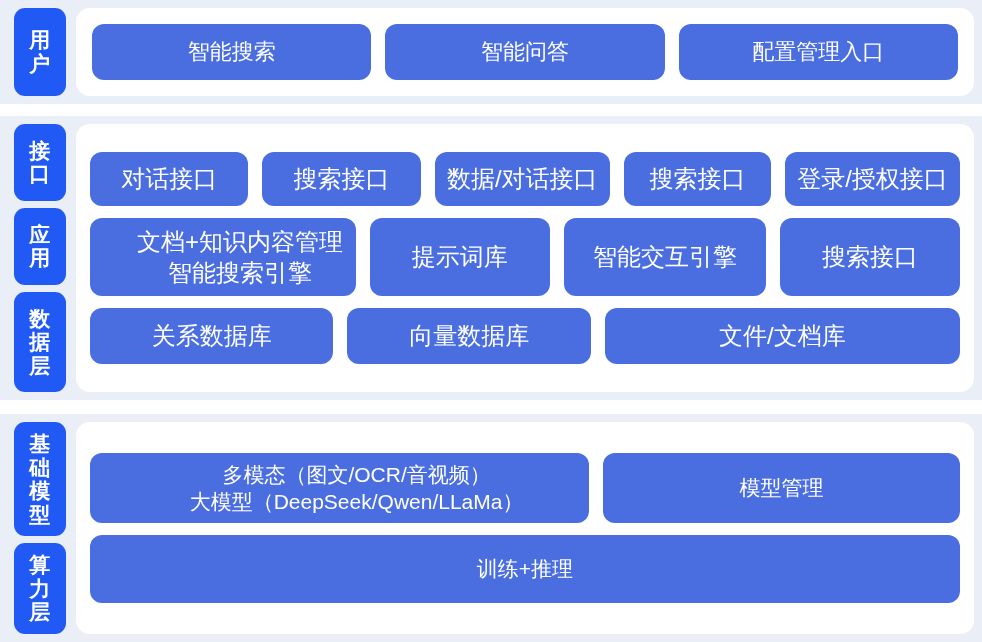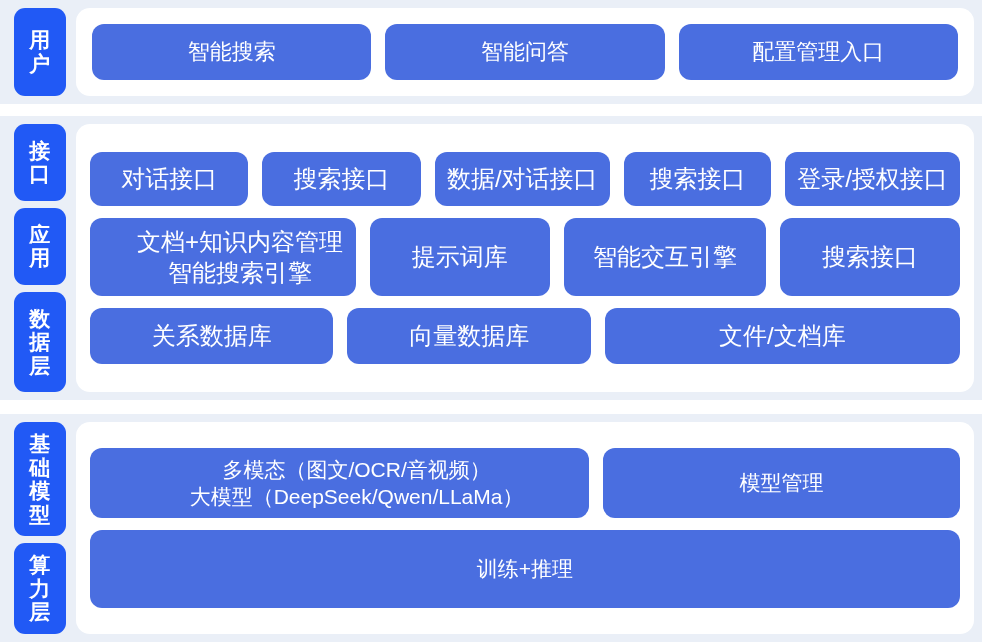--- a/index.html
+++ b/index.html
@@ -109,21 +109,21 @@
   #band-mid { top: 116px; height: 284px; }
   #band-mid .box { font-size: 24px; }
   #row-interface .box  { height: 54px; }
   #row-application .box{ height: 78px; }
   #row-data .box       { height: 56px; }
 
   
   #band-base { top: 414px; height: 228px; }
   #band-base .box { font-size: 21px; }
   #row-model .box   { height: 70px; }
-  #row-compute .box { height: 78px; }
+  #row-compute .box { height: 68px; }
 
   .box.multiline {
     font-size: 19px;
     line-height: 1.3;
     padding-left: 44px;
   }
 </style>
 </head>
 <body>
 

